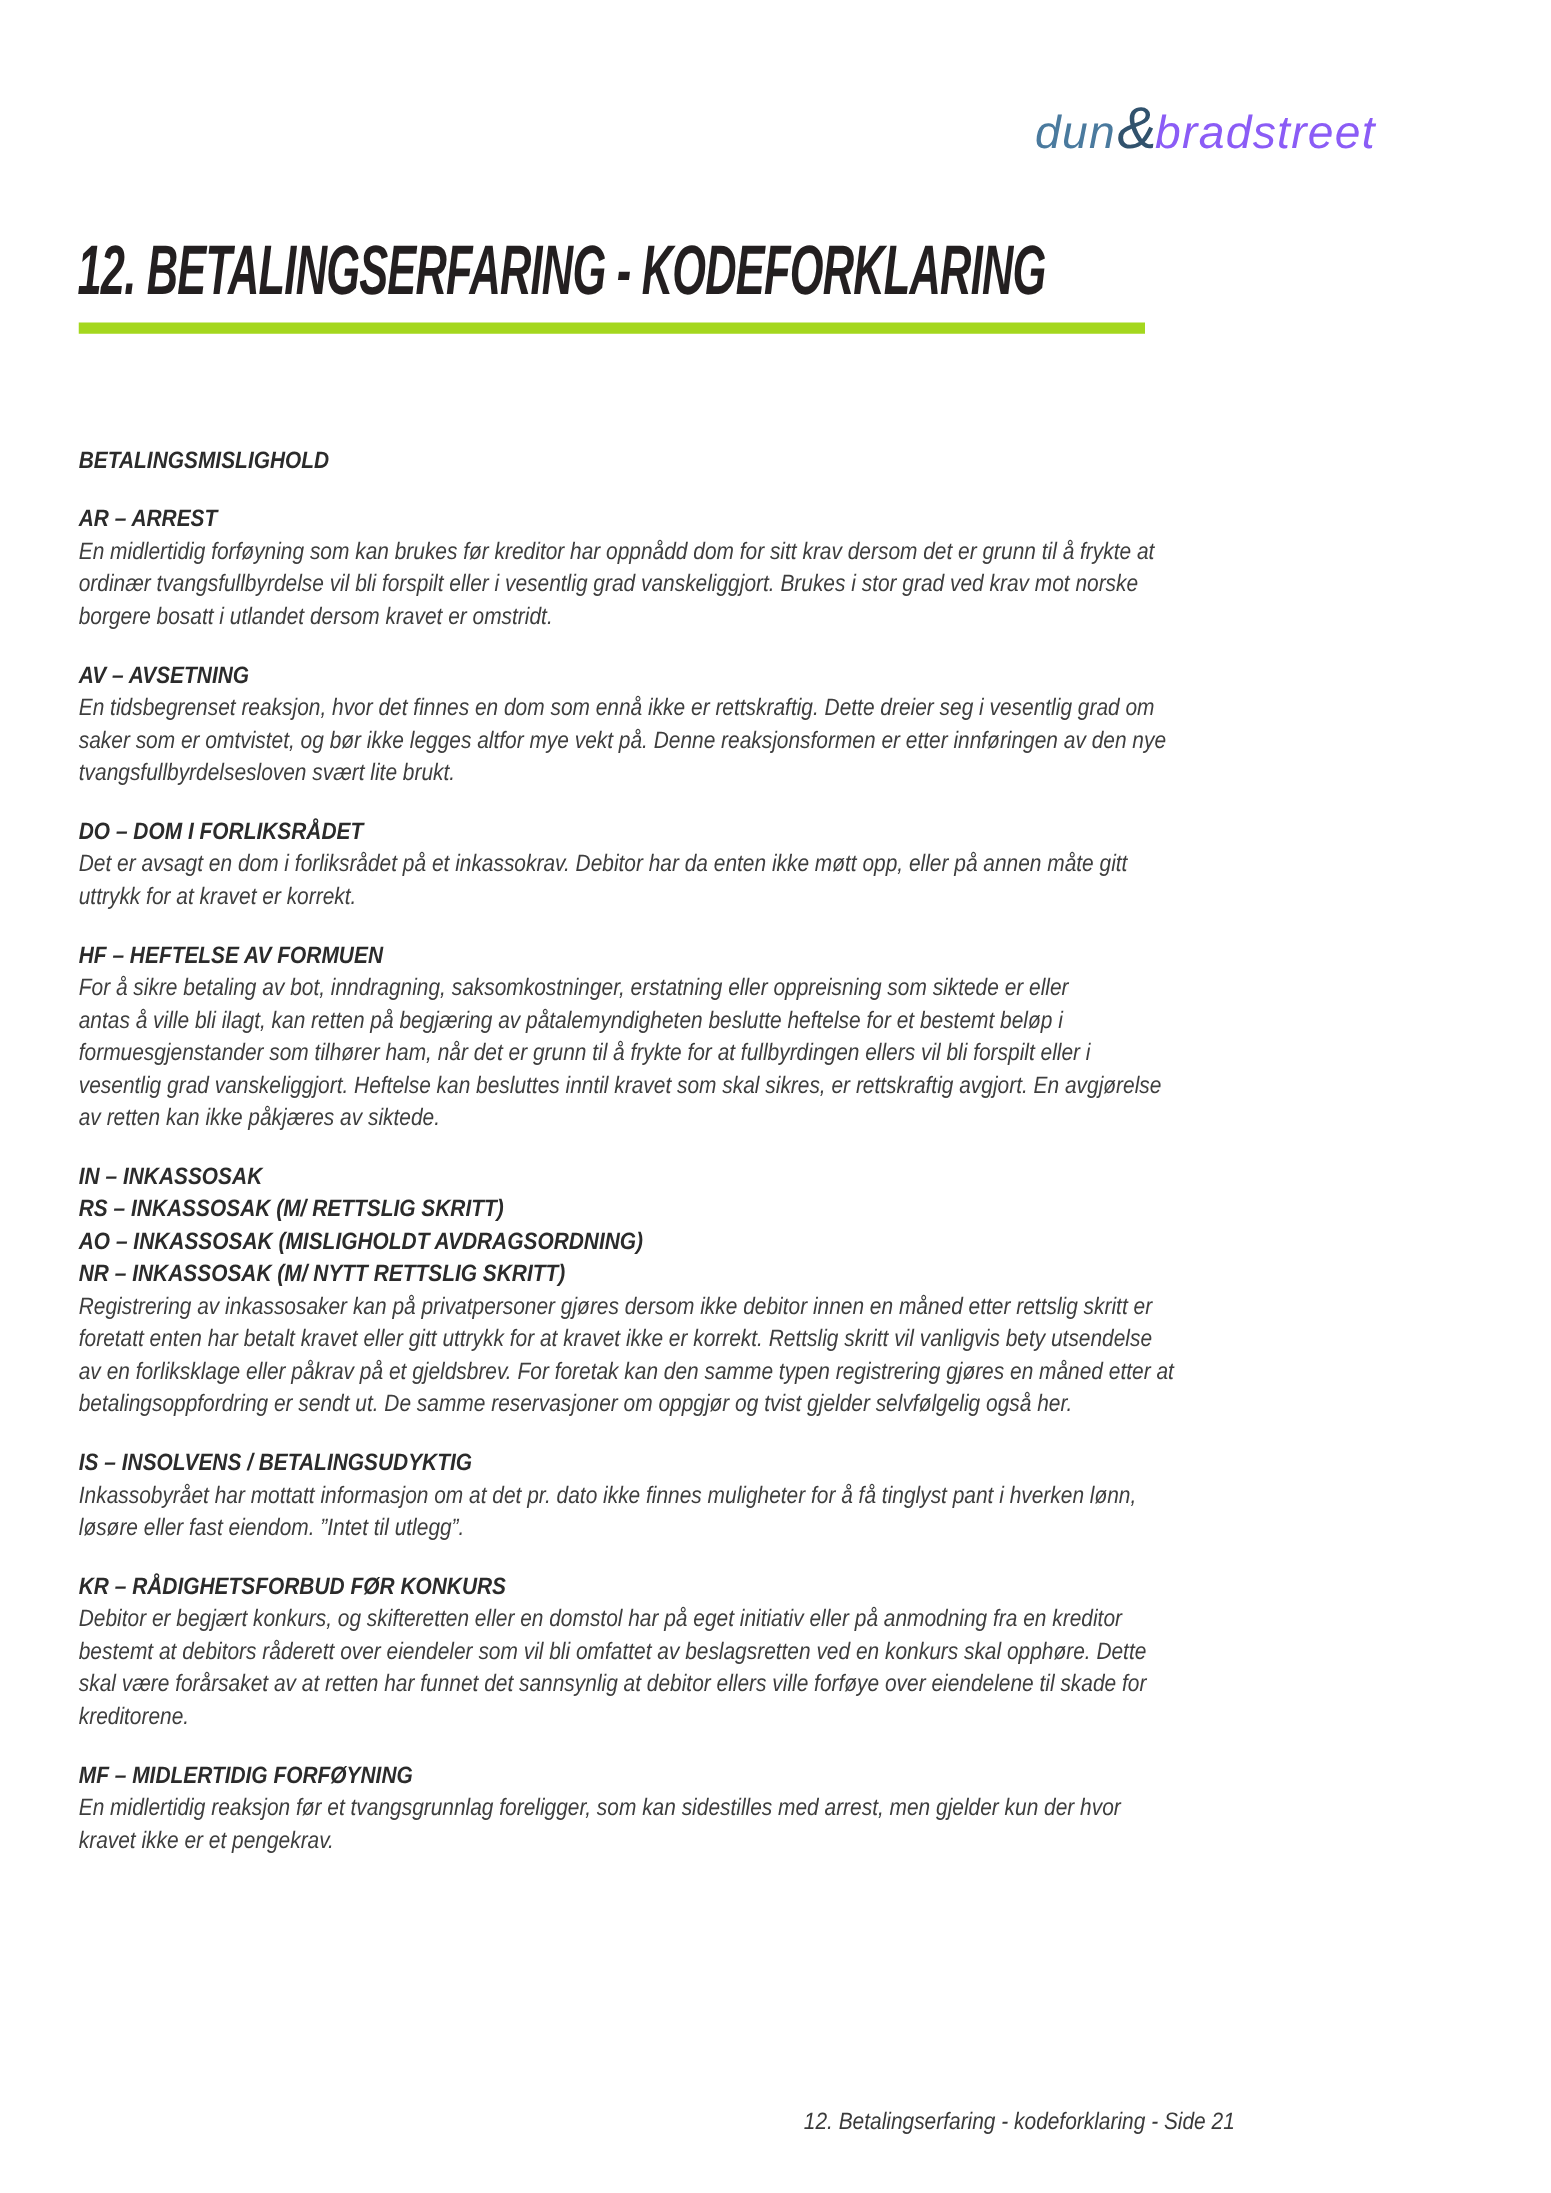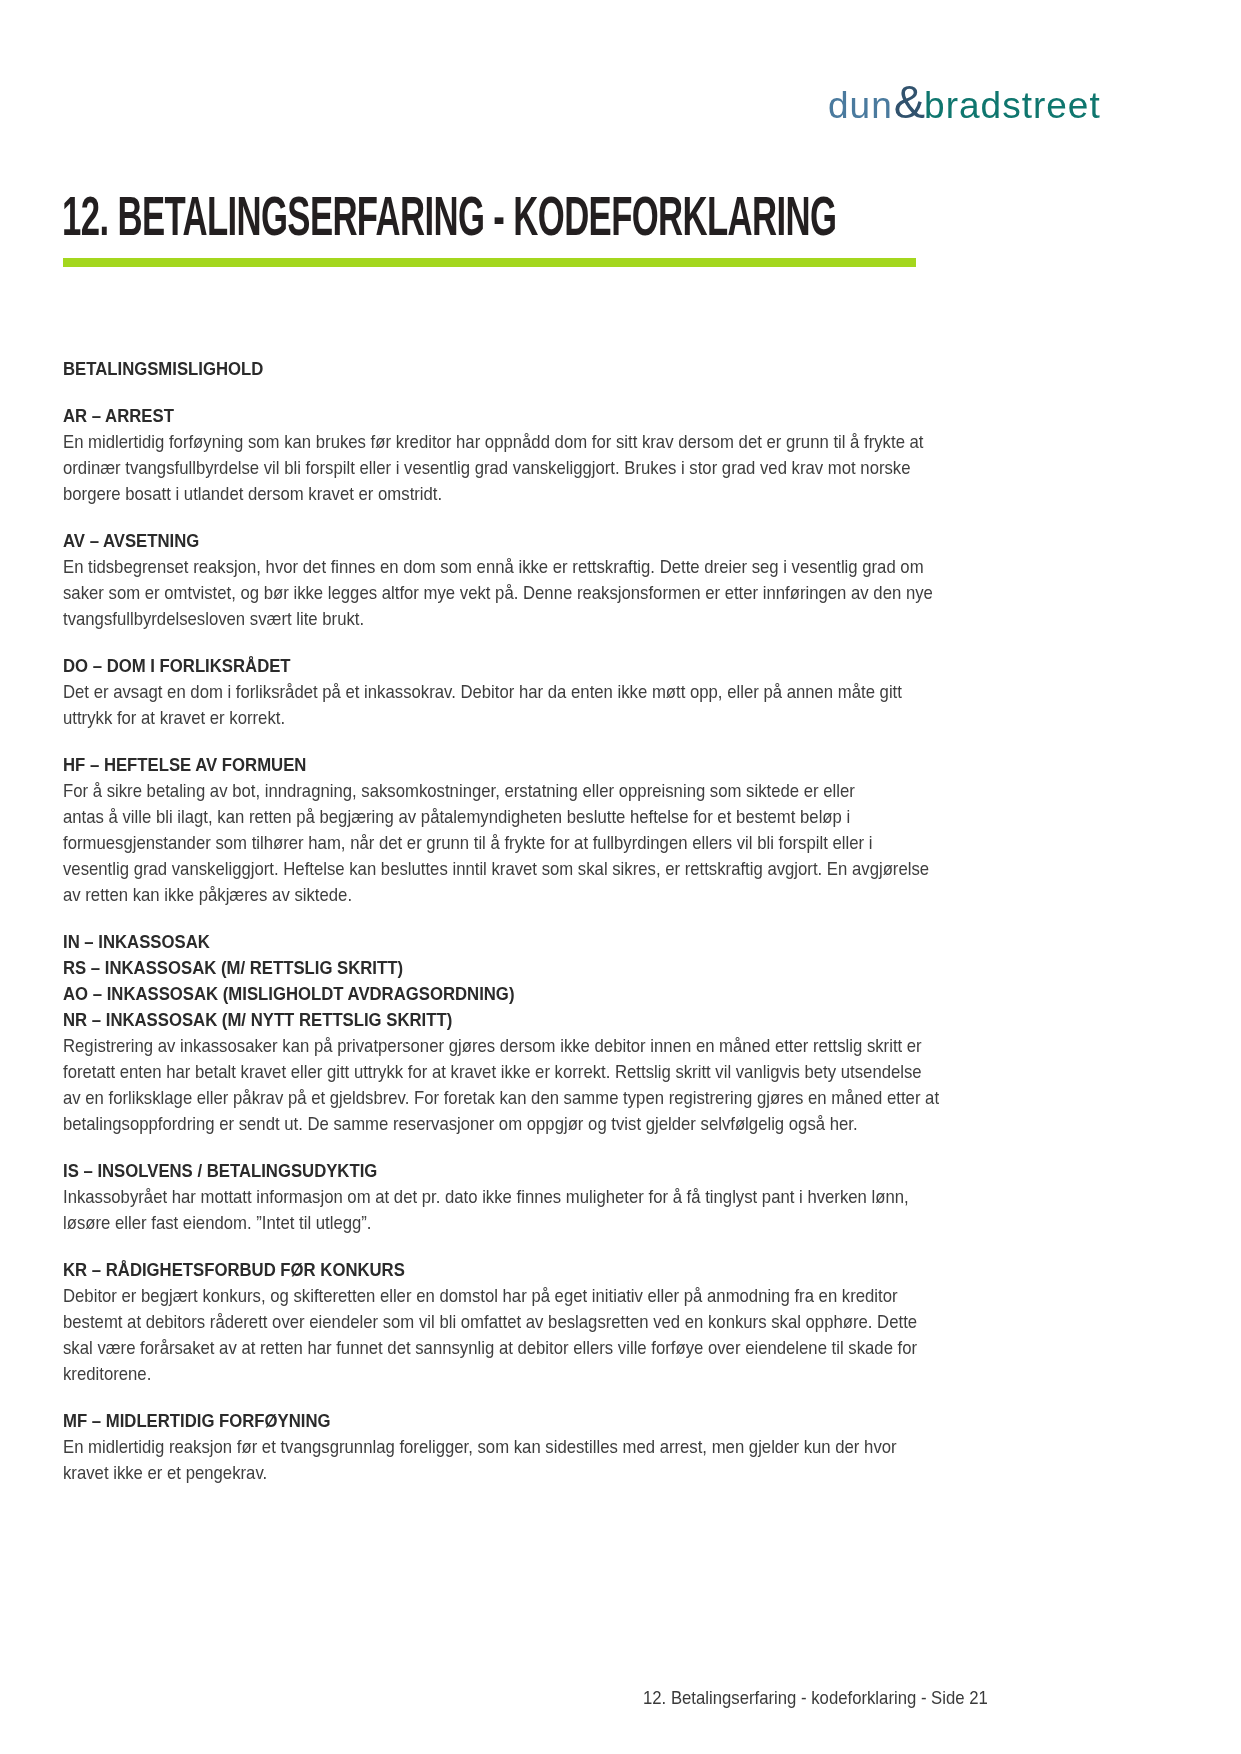--- a/index.html
+++ b/index.html
@@ -3,20 +3,21 @@
 <meta charset="utf-8">
 <style>
   html, body { margin: 0; padding: 0; background: #ffffff; }
   .page {
     position: relative;
     width: 1241px;
     height: 1754px;
     background: #ffffff;
     overflow: hidden;
     font-family: "Liberation Sans", sans-serif;
+    font-style: italic;
   }
 
   
   .logo {
     position: absolute;
     left: 828px;
     top: 74px;
     display: flex;
     align-items: baseline;
     white-space: nowrap;
@@ -27,21 +28,21 @@
     letter-spacing: 1px;
   }
   .logo-amp {
     font-size: 47px;
     color: #31526d;
     font-weight: normal;
     margin: 0 -1px 0 1px;
   }
   .logo-brad {
     font-size: 37px;
-    color: #0f766e;
+    color: #8b5cf6;
     letter-spacing: 1px;
   }
 
   
   .title {
     position: absolute;
     left: 62px;
     top: 188px;
     margin: 0;
     font-size: 56px;

